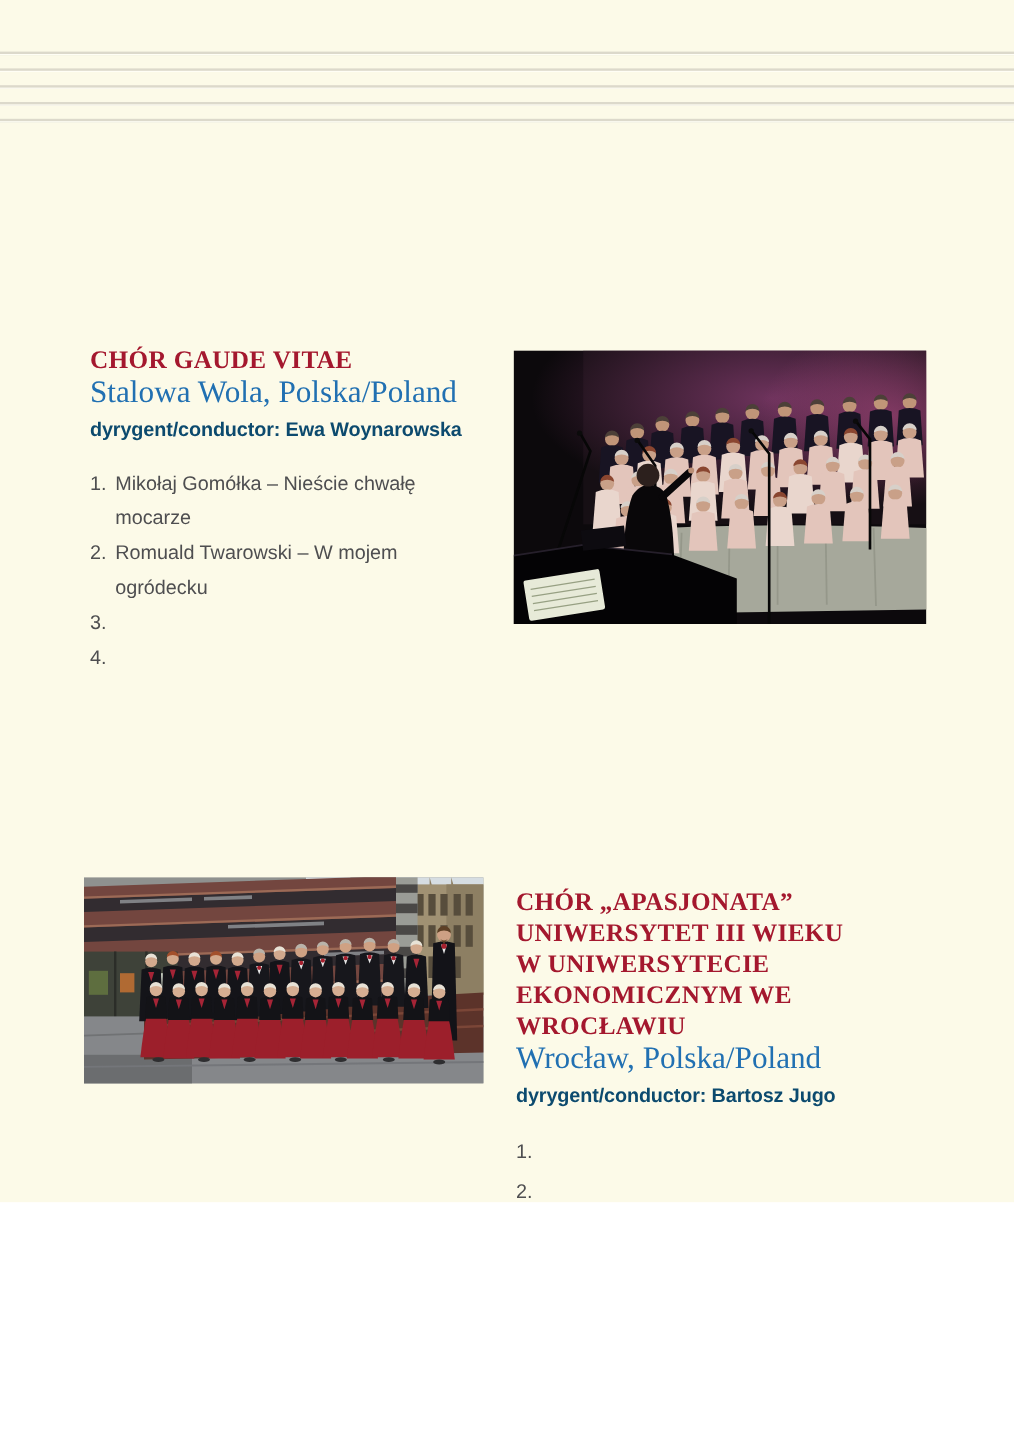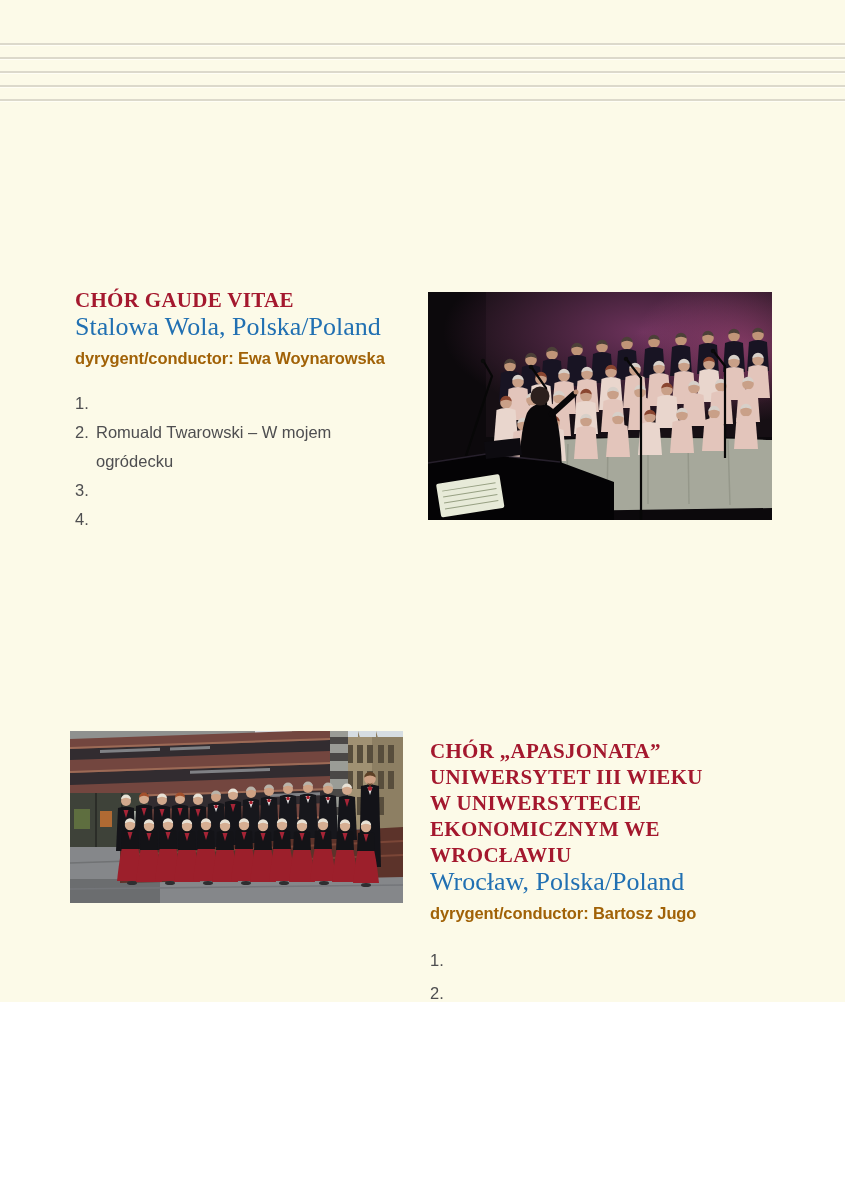--- a/index.html
+++ b/index.html
@@ -17,21 +17,21 @@
   .choir-name{
     margin:0;font-family:"Liberation Serif",serif;font-weight:bold;
     color:#a4182e;font-size:21px;line-height:26px;letter-spacing:.3px;
     white-space:pre-line;
   }
   .choir-location{
     font-family:"Liberation Serif",serif;color:#2170b2;
     font-size:26px;line-height:24px;margin-top:2px;
   }
   .choir-conductor{
-    color:#a16207;font-weight:bold;font-size:16.5px;line-height:20px;
+    color:#0c4a6e;font-weight:bold;font-size:16.5px;line-height:20px;
     margin-top:9px;letter-spacing:-.1px;
   }
   .repertoire{margin-top:21px;color:#4e4e50;font-size:16.5px;}
   .rep-item{display:flex;}
   .first .rep-item{line-height:29px;}
   .second .rep-item{line-height:33px;}
   .rep-num{flex:0 0 21px;}
   .rep-title{white-space:pre-line;}
   .photo{position:absolute;margin:0;padding:0;}
   .photo svg{display:block;}
@@ -55,20 +55,22 @@
   <div class="staff-line" style="top:85px"></div>
   <div class="staff-line" style="top:99px"></div>
 
   <section class="entry-text first">
     <h2 class="choir-name">CHÓR GAUDE VITAE</h2>
     <div class="choir-location">Stalowa Wola, Polska/Poland</div>
     <div class="choir-conductor">dyrygent/conductor: Ewa Woynarowska</div>
     <div class="repertoire">
       <div class="rep-item">
         <span class="rep-num">1.</span>
+        <span class="rep-title">Mikołaj Gomółka – Nieście chwałę
+mocarze</span>
       </div>
       <div class="rep-item">
         <span class="rep-num">2.</span>
         <span class="rep-title">Romuald Twarowski – W mojem
 ogródecku</span>
       </div>
       <div class="rep-item">
         <span class="rep-num">3.</span>
       </div>
       <div class="rep-item">

